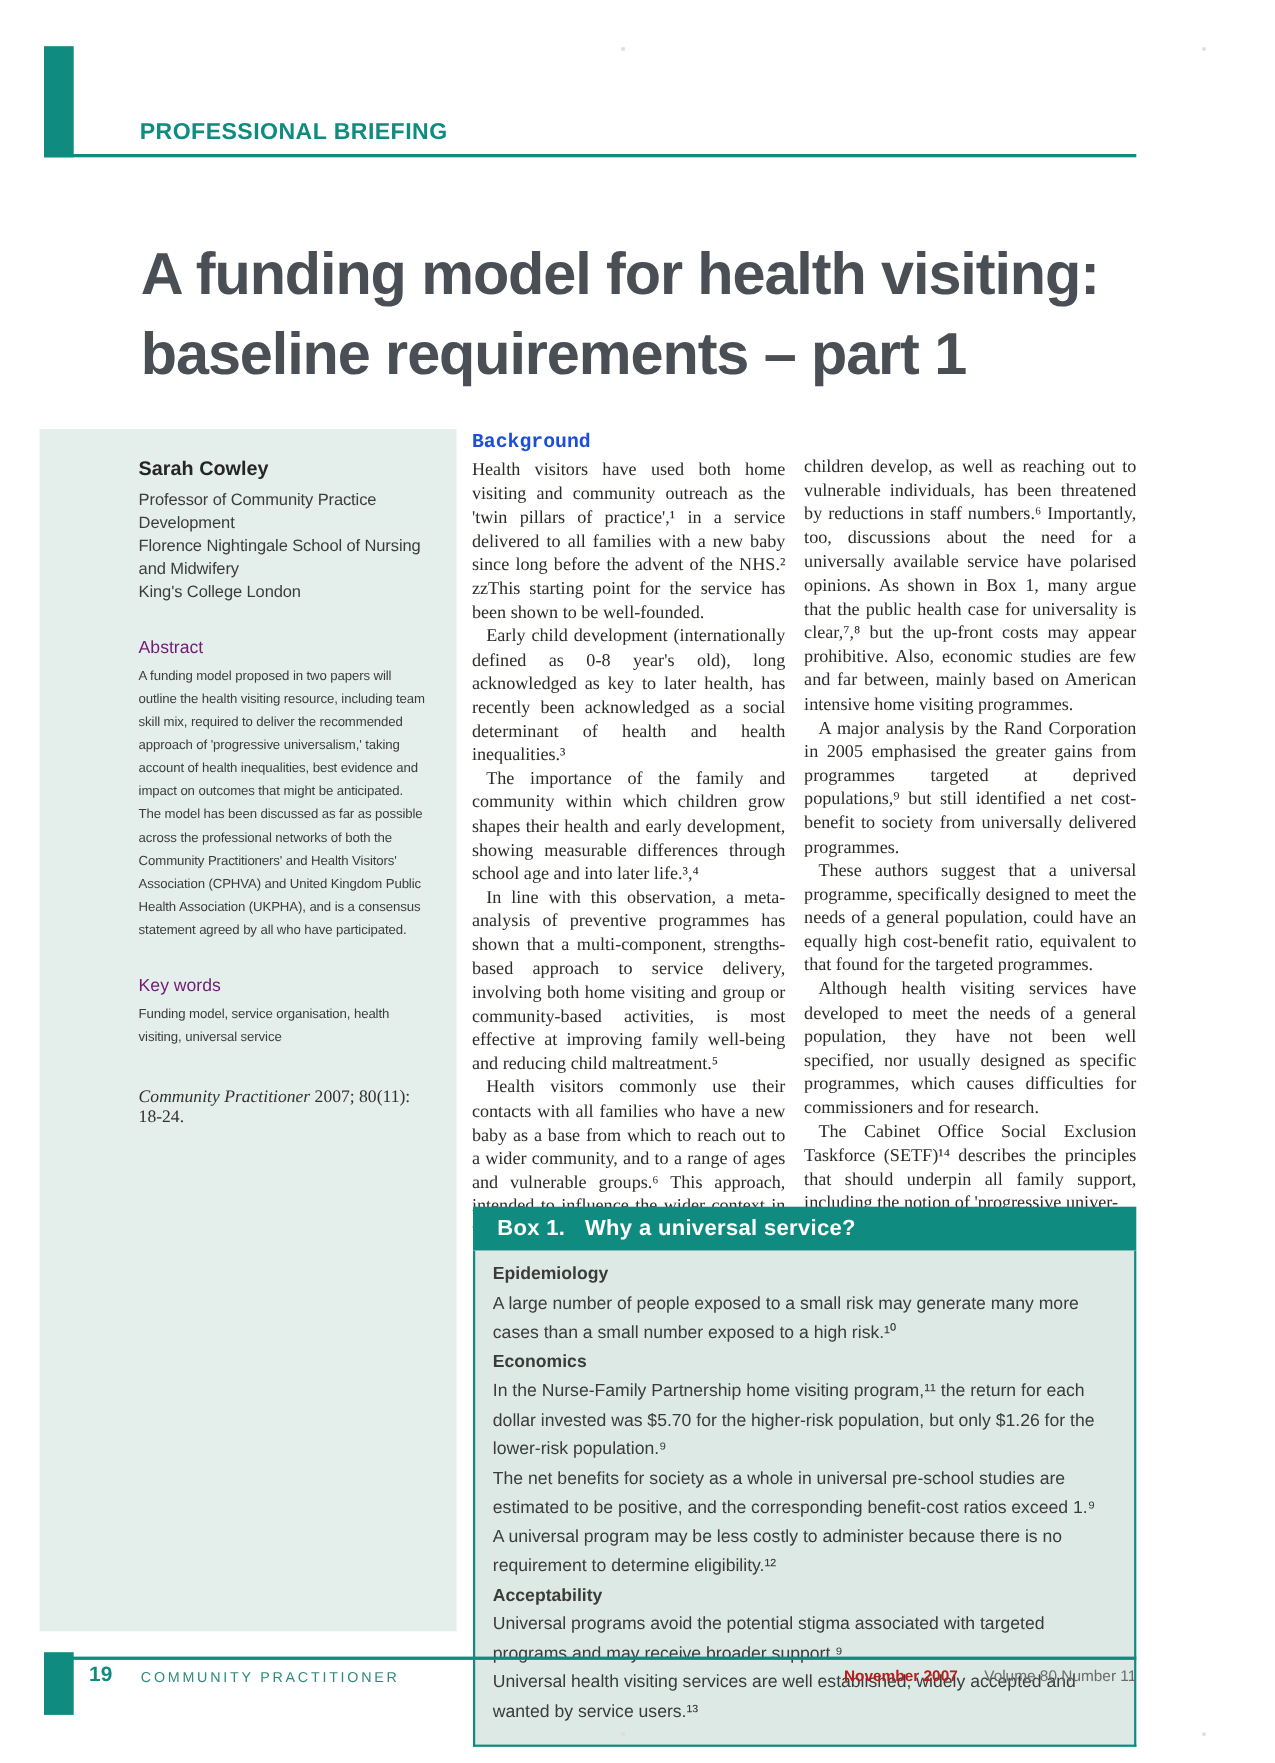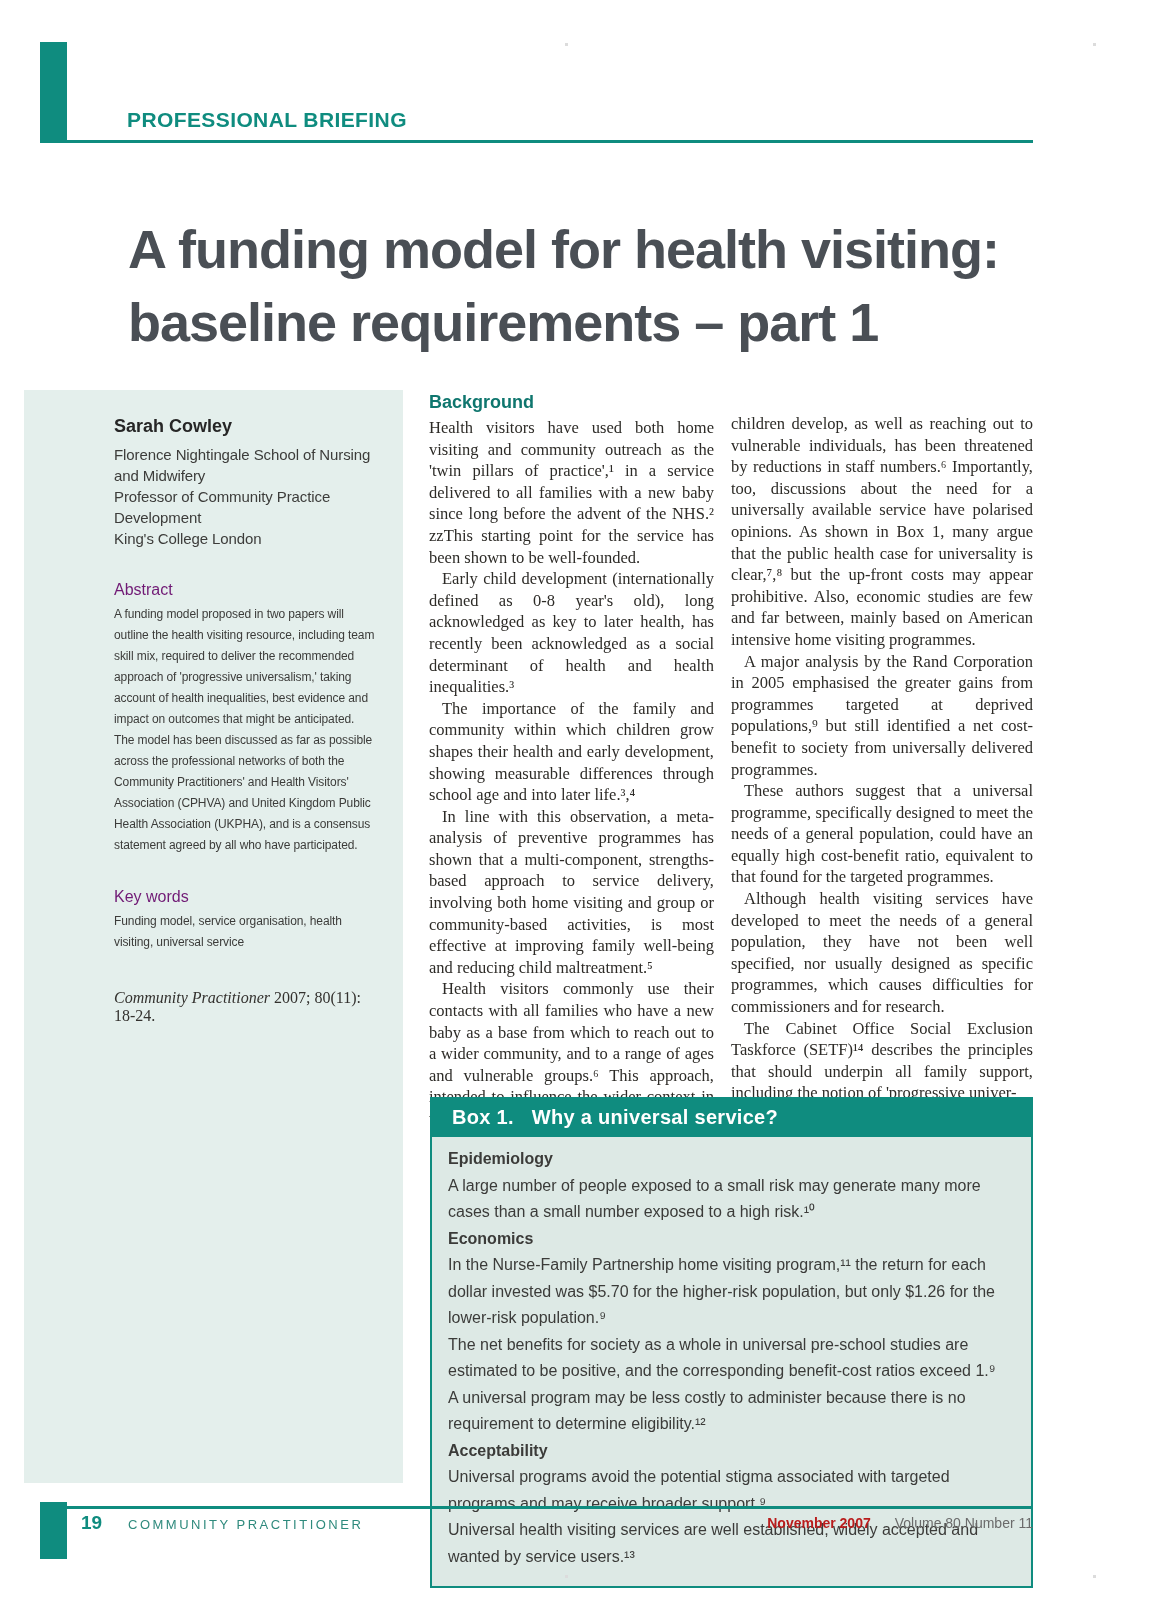--- a/index.html
+++ b/index.html
@@ -6,32 +6,32 @@
   body{
     width:1159px;height:1603px;position:relative;background:#ffffff;
     font-family:"Liberation Sans",sans-serif;
     -webkit-font-smoothing:antialiased;
   }
   .corner-block{position:absolute;left:40px;top:42px;width:27px;height:101px;background:#0f8c7f;z-index:2;}
   .kicker{position:absolute;left:127px;top:108px;font-size:21px;font-weight:bold;color:#0f8c7f;letter-spacing:.4px;z-index:2;}
   .kicker-rule{position:absolute;left:40px;top:140px;width:993px;height:3px;background:#0f8c7f;z-index:1;}
   .title{position:absolute;left:128px;top:213px;width:950px;color:#4a4f55;font-weight:bold;font-size:54px;line-height:73px;letter-spacing:-1px;}
   
-  .sidebar{position:absolute;left:24px;top:390px;width:379px;height:1093px;background:#e4efec;box-sizing:border-box;padding:26px 26px 0 90px;}
+  .sidebar{position:absolute;left:36px;top:390px;width:379px;height:1093px;background:#e4efec;box-sizing:border-box;padding:26px 26px 0 90px;}
   .author-name{font-size:18px;font-weight:bold;color:#262626;margin-bottom:7px;}
   .author-line{font-size:15px;line-height:21px;color:#3c3c3a;letter-spacing:-.1px;}
   .side-heading{font-size:16px;font-weight:normal;color:#701a75;margin-top:32px;margin-bottom:5px;}
   .side-text{font-size:12px;line-height:21px;color:#3c3c3a;letter-spacing:-.1px;}
   .citation{margin-top:36px;font-family:"Liberation Serif",serif;font-size:16px;color:#33312e;}
   .citation .j{font-style:italic;}
   
   .col{position:absolute;font-family:"Liberation Serif",serif;color:#2d2b27;}
   .col-middle{left:429px;top:392px;width:285px;}
   .col-right{left:731px;top:413px;width:302px;}
-  .col-heading{font-family:Liberation Sans, sans-serif;font-size:18px;font-weight:bold;color:#0f766e;margin:0 0 4px 0;}
+  .col-heading{font-family:Liberation Mono, monospace;font-size:18px;font-weight:bold;color:#1d4ed8;margin:0 0 4px 0;}
   .col p{margin:0;font-size:16.5px;line-height:21.6px;text-align:justify;}
   .col p + p{text-indent:13px;}
   
   .box1{position:absolute;left:430px;top:1097px;width:603px;box-sizing:border-box;}
   .box1-header{background:#0f8c7f;color:#ffffff;height:40px;display:flex;align-items:center;padding-left:22px;font-size:20px;font-weight:bold;letter-spacing:.3px;}
   .box1-header .box-label{margin-right:18px;}
   .box1-body{background:#dde9e5;border:2px solid #0f8c7f;border-top:none;padding:9px 16px 16px 16px;font-size:16px;line-height:26.5px;color:#3b3b39;}
   .box1-body .bh{font-weight:bold;}
   
   .footer-rule{position:absolute;left:40px;top:1506px;width:993px;height:3px;background:#0f8c7f;z-index:1;}
@@ -51,22 +51,22 @@
 <div class="kicker">PROFESSIONAL BRIEFING</div>
 <div class="kicker-rule"></div>
 
 <div class="title">
   <div>A funding model for health visiting:</div>
   <div>baseline requirements – part 1</div>
 </div>
 
 <div class="sidebar">
   <div class="author-name">Sarah Cowley</div>
+  <div class="author-line">Professor of Community Practice Development</div>
   <div class="author-line">Florence Nightingale School of Nursing and Midwifery</div>
-  <div class="author-line">Professor of Community Practice Development</div>
   <div class="author-line">King's College London</div>
 
   <div class="side-heading">Abstract</div>
   <div class="side-text">A funding model proposed in two papers will outline the health visiting resource, including team skill mix, required to deliver the recommended approach of 'progressive universalism,' taking account of health inequalities, best evidence and impact on outcomes that might be anticipated. The model has been discussed as far as possible across the professional networks of both the Community Practitioners' and Health Visitors' Association (CPHVA) and United Kingdom Public Health Association (UKPHA), and is a consensus statement agreed by all who have participated.</div>
 
   <div class="side-heading">Key words</div>
   <div class="side-text">Funding model, service organisation, health visiting, universal service</div>
 
   <div class="citation">
     <span class="j">Community Practitioner</span><span> 2007; 80(11): 18-24.</span>

